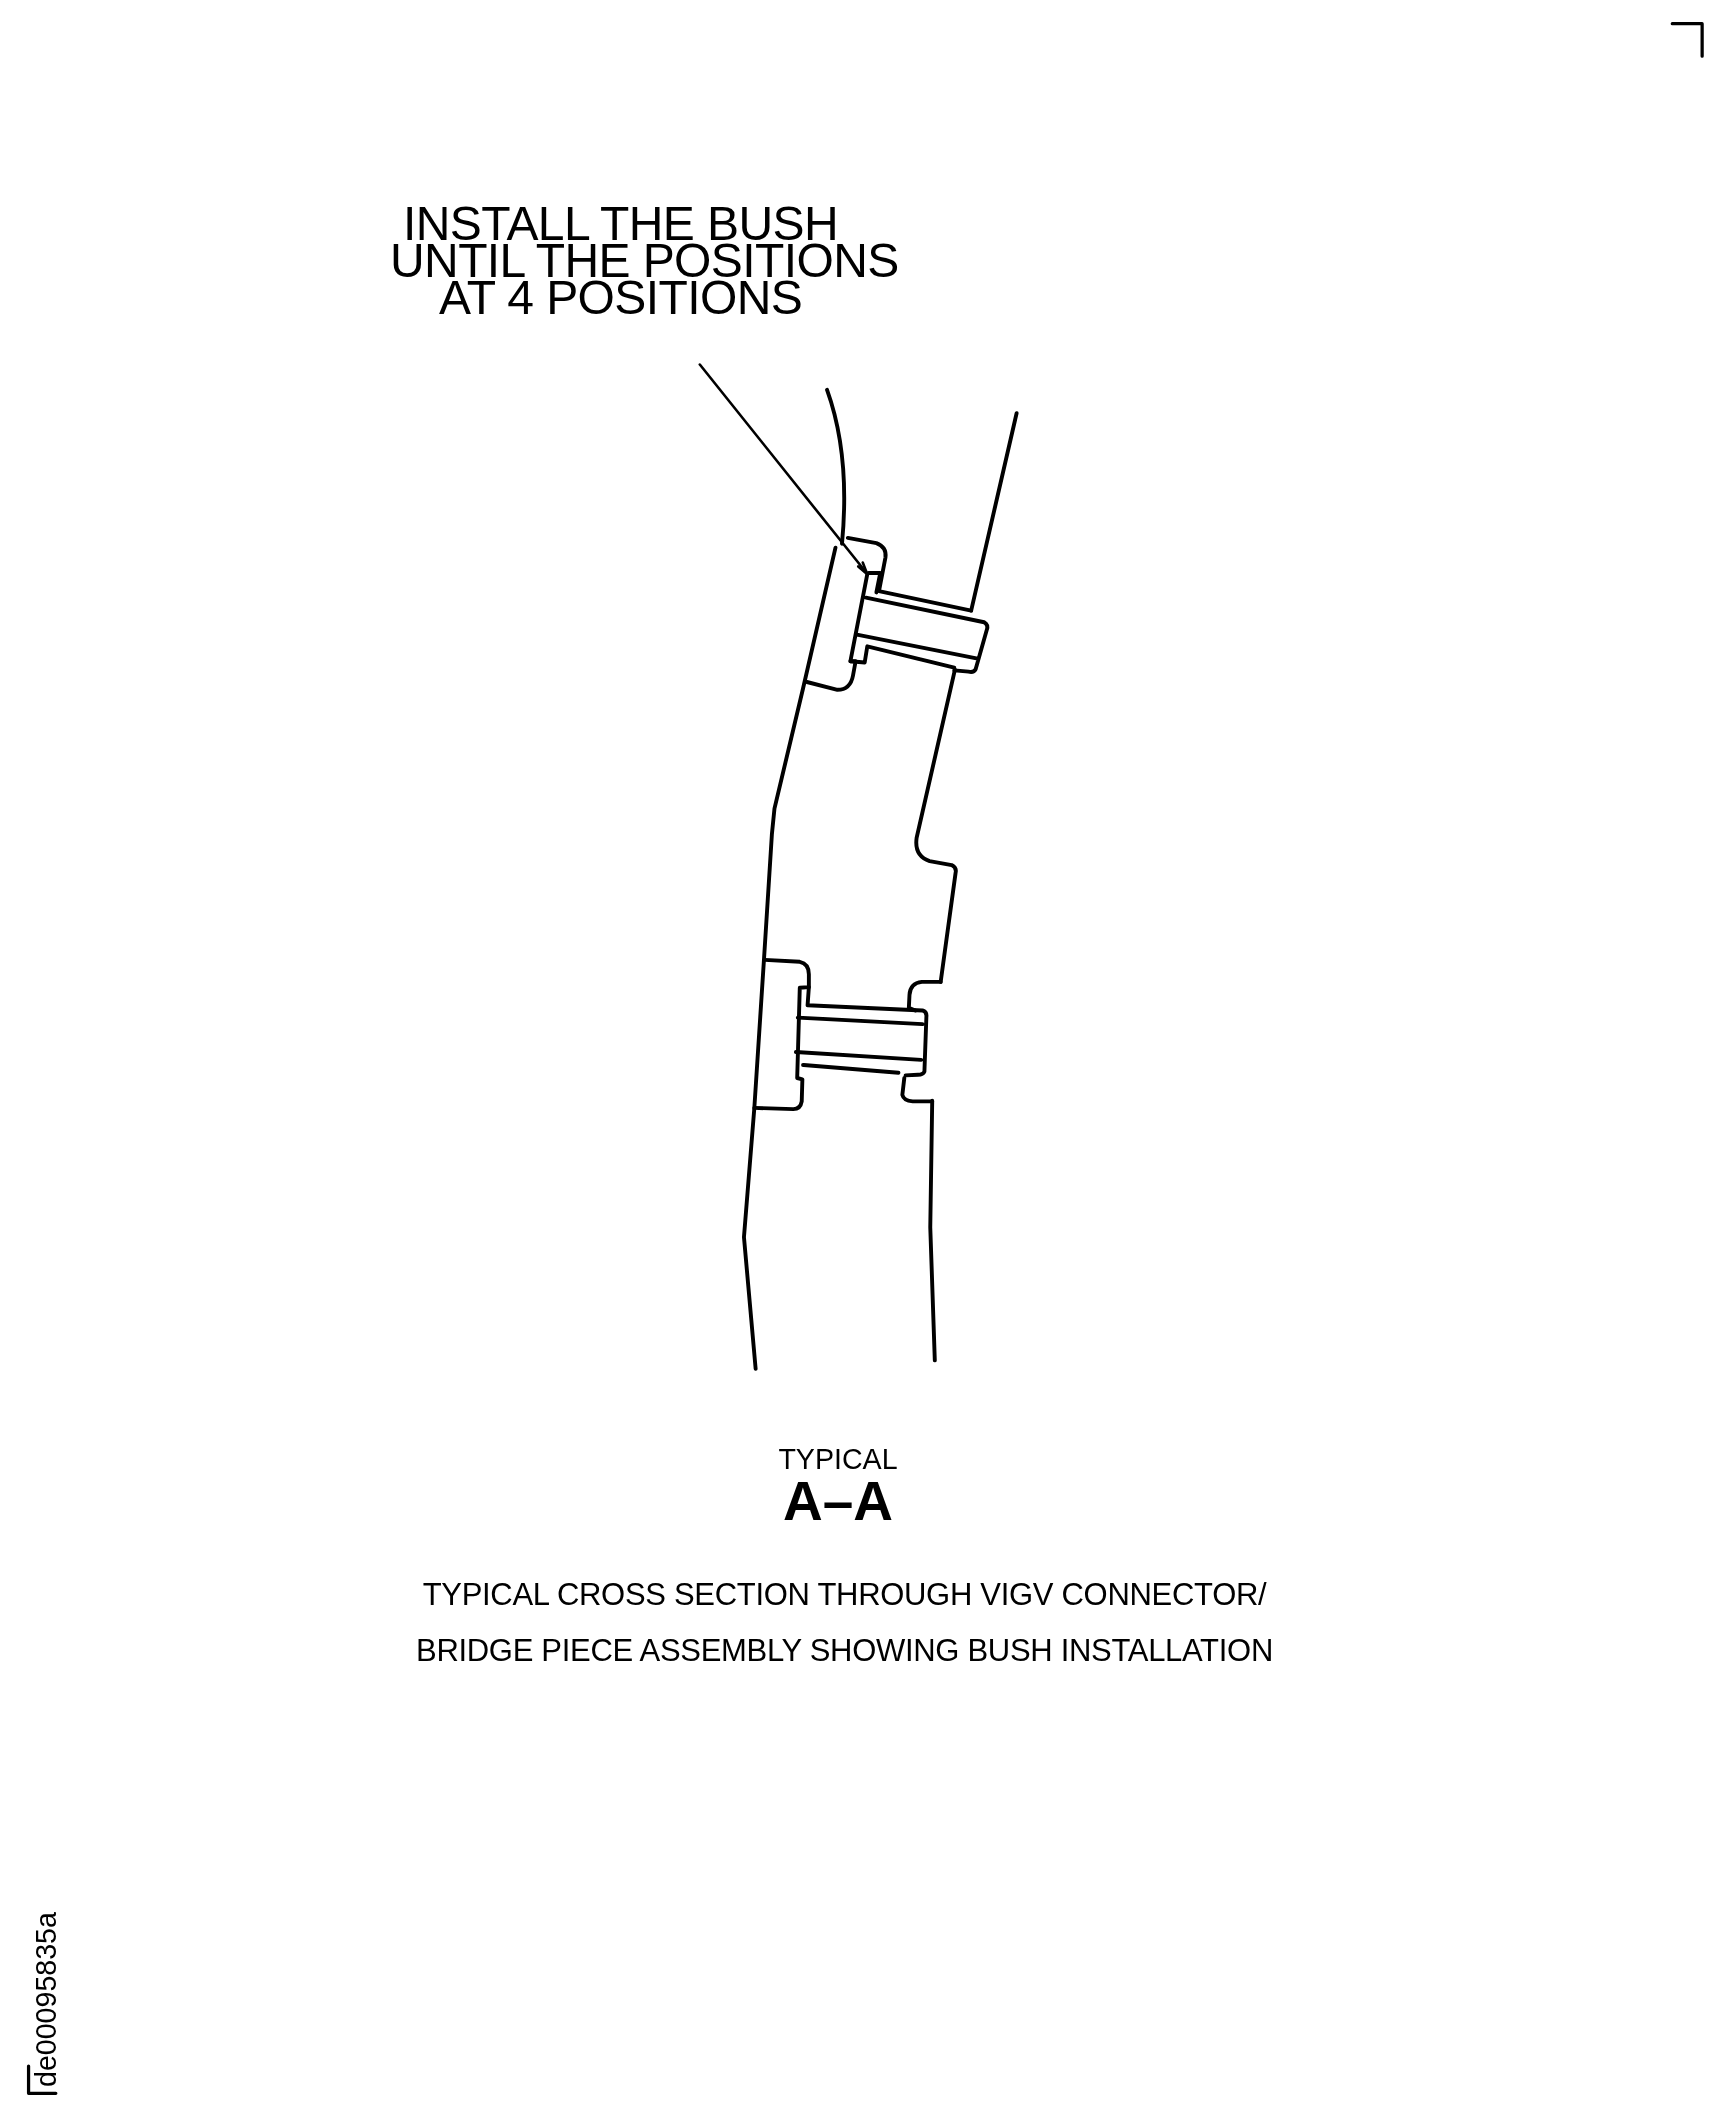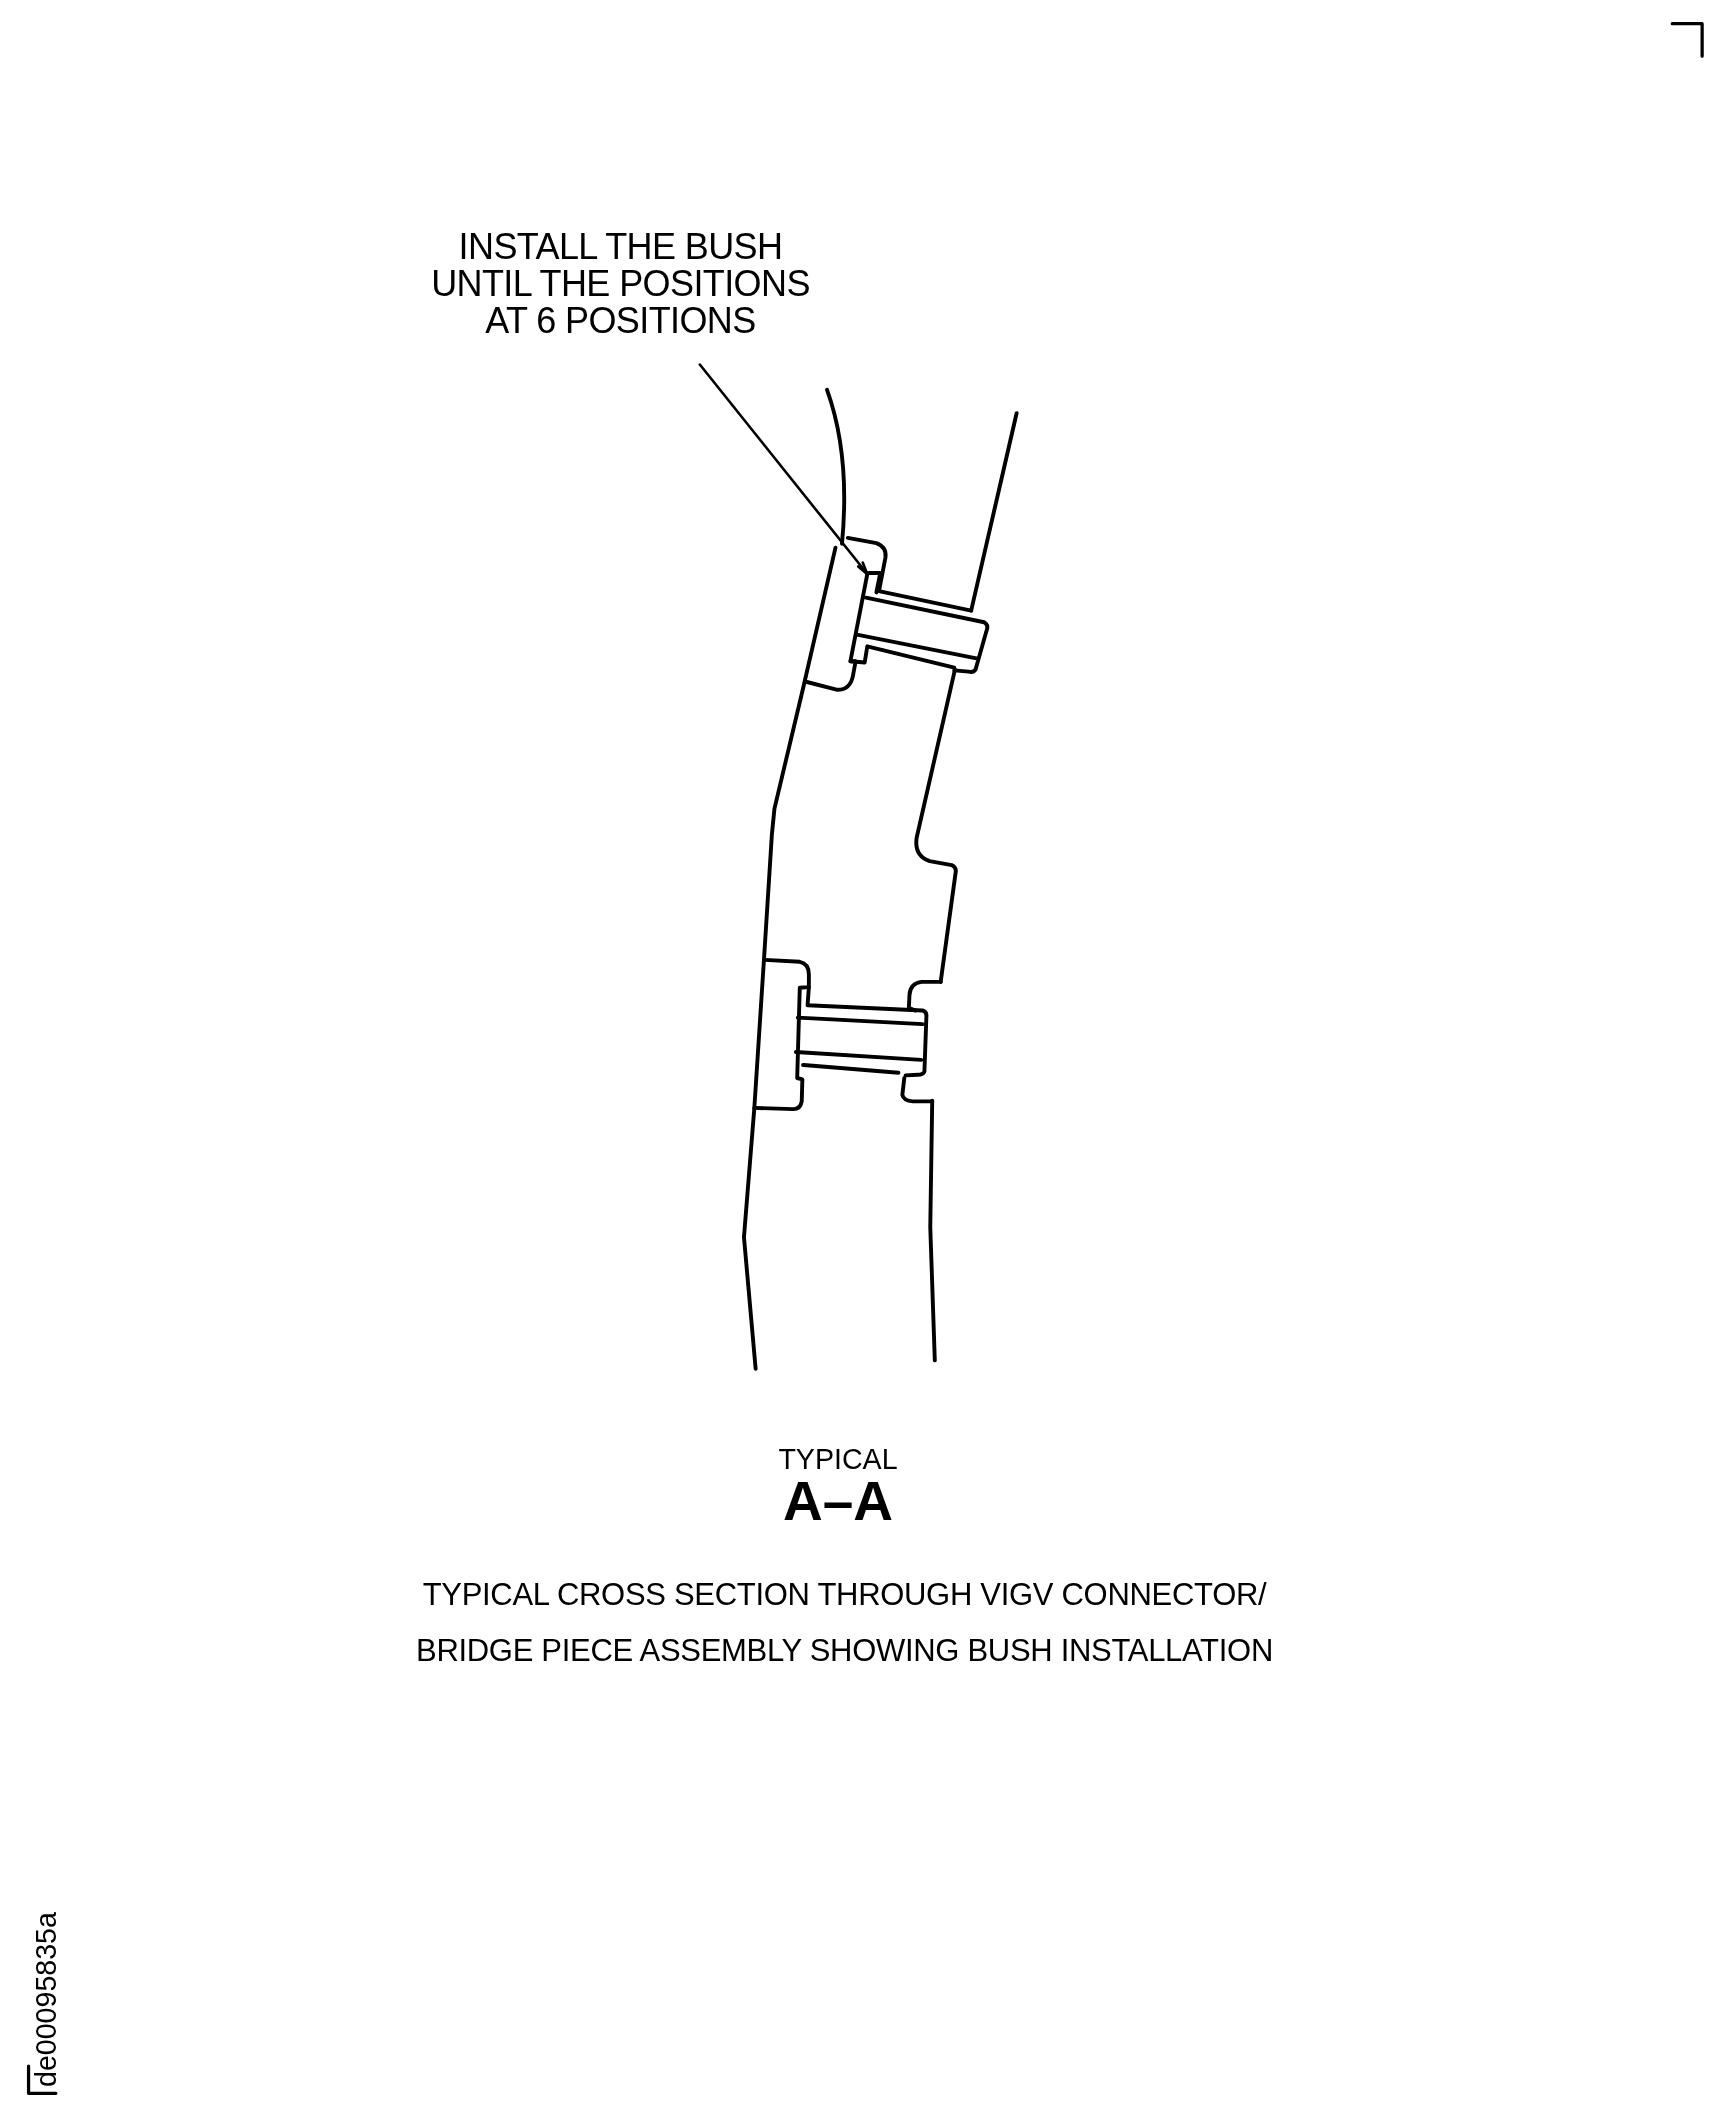--- a/index.html
+++ b/index.html
@@ -1,19 +1,19 @@
 <!DOCTYPE html>
 <html style="font-size:10.4px"><head>
   <meta charset="utf-8">
   <style>
     html, body { margin: 0; padding: 0; background: #ffffff; }
     body { width: 1732px; height: 2119px; position: relative; overflow: hidden; font-family: "Liberation Sans", sans-serif; color: #000; }
     .abs { position: absolute; }
     #drawing { position: absolute; left: 0; top: 0; width: 1732px; height: 2119px; }
-    .callout { left: 390px; top: 228px; width: 461px; text-align: center; font-size: 36px; line-height: 37px; letter-spacing: -0.6px; }
+    .callout { left: 390px; top: 205px; width: 461px; text-align: center; font-size: 48px; line-height: 37px; letter-spacing: -0.6px; }
     .callout div { white-space: nowrap; }
     .section-label { left: 708px; top: 1443px; width: 260px; text-align: center; font-size: 28.6px; line-height: 32px; }
     .section-id { left: 708px; top: 1473px; width: 260px; text-align: center; font-size: 55px; line-height: 57px; font-weight: bold; }
     .caption { left: 260px; top: 1557px; width: 1169px; text-align: center; font-size: 31px; line-height: 36px; letter-spacing: -0.3px; }
     .caption div { white-space: nowrap; margin-top: 20px; }
     .ref { left: 32px; top: 2087px; transform-origin: 0 0; transform: rotate(-90deg); font-size: 28.6px; line-height: 28.6px; white-space: nowrap; }
   </style>
 </head>
 <body>
 
@@ -43,21 +43,21 @@
 
     <path d="M1246 1520 L1244 1548 L1421 1556 Q1428 1558 1427 1566 L1424 1650 Q1422 1655 1414 1655 L1395 1656 M1229 1567 L1421 1577 M1226 1620 L1419 1632 M1237 1640 L1238 1640 L1384 1652"></path>
 
     <path d="M1449 1512 L1420 1512 Q1402 1514 1401 1532 L1400 1552 L1410 1556 M1393 1660 L1390 1686 Q1392 1695 1406 1696 L1436 1696"></path>
   </g>
 </svg>
 
 <div class="abs callout">
   <div>INSTALL THE BUSH</div>
   <div>UNTIL THE POSITIONS</div>
-  <div>AT 6 POSITIONS</div>
+  <div>AT 4 POSITIONS</div>
 </div>
 
 <div class="abs section-label">TYPICAL</div>
 <div class="abs section-id">A–A</div>
 
 <div class="abs caption">
   <div>TYPICAL CROSS SECTION THROUGH VIGV CONNECTOR/</div>
   <div>BRIDGE PIECE ASSEMBLY SHOWING BUSH INSTALLATION</div>
 </div>
 

